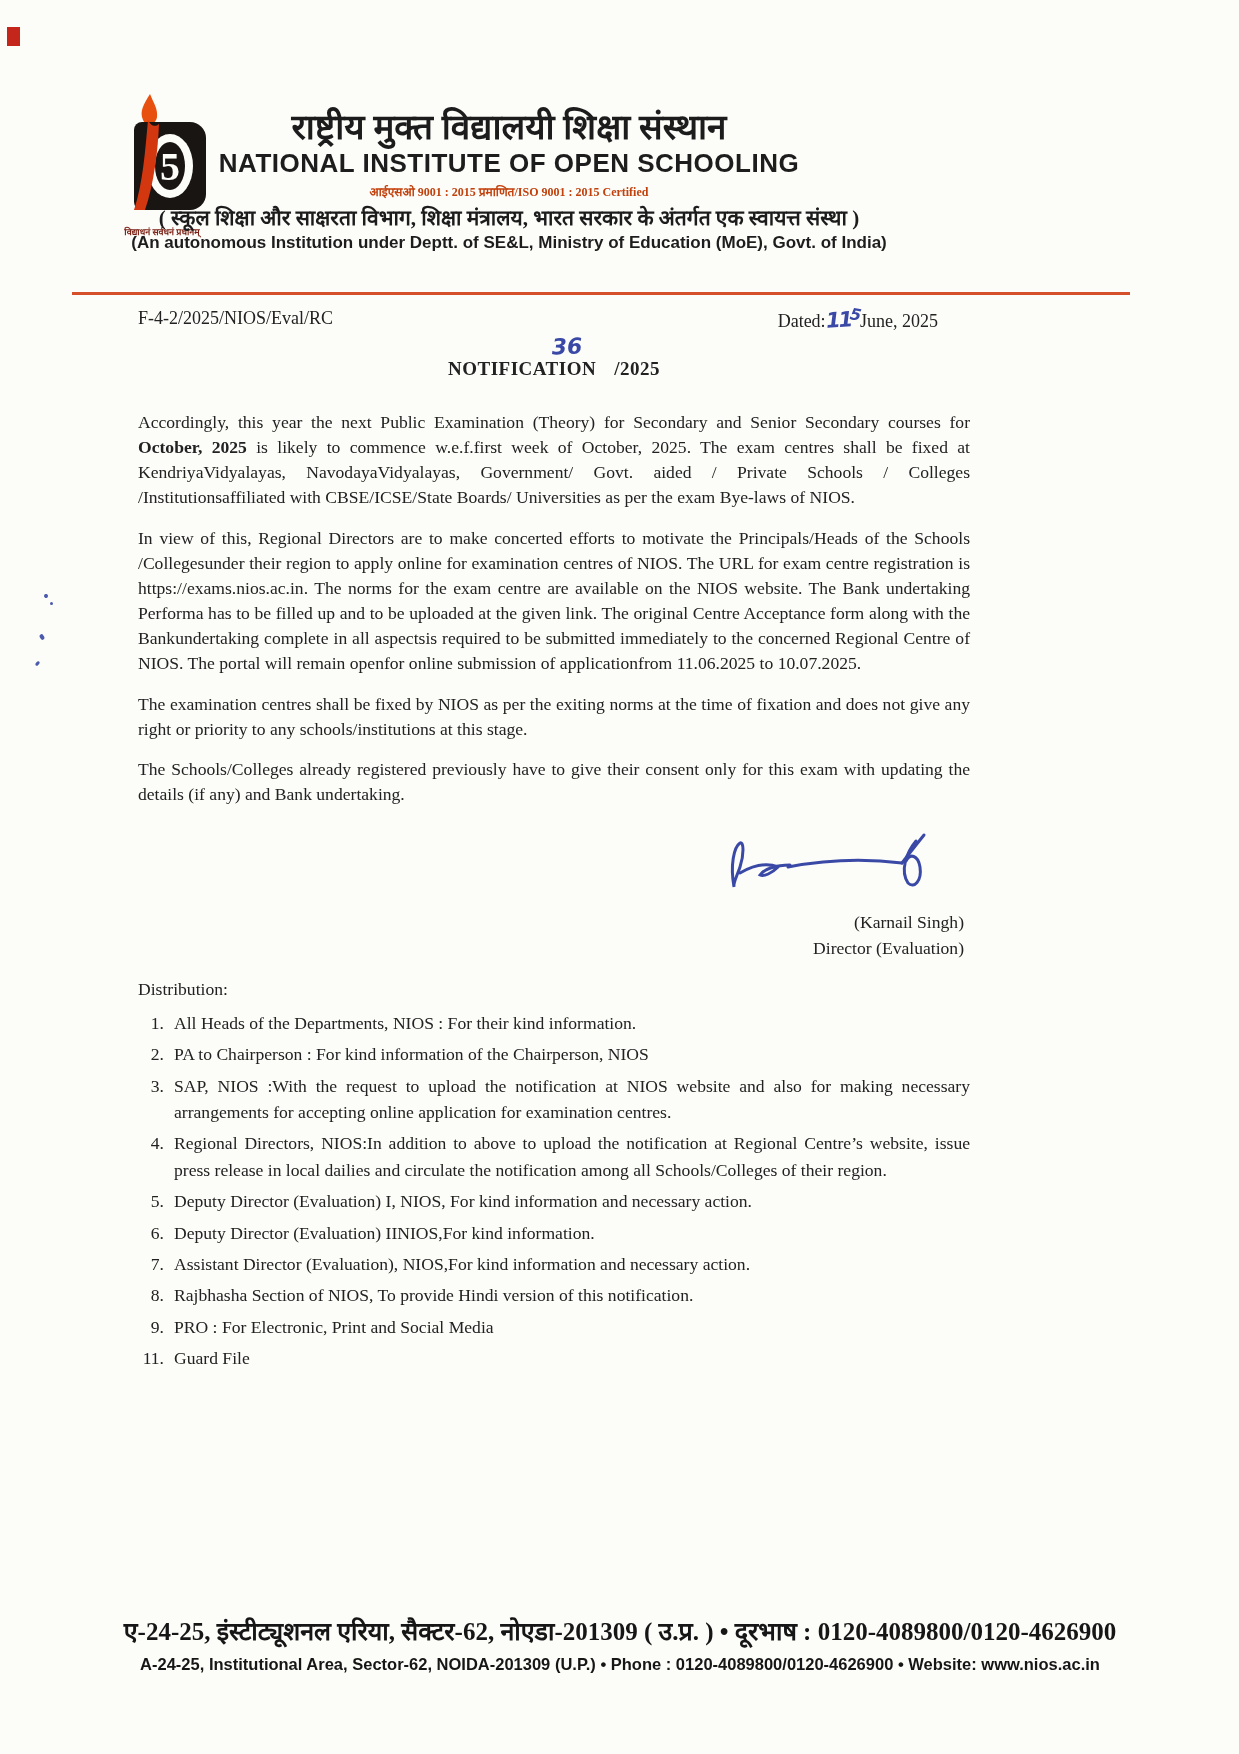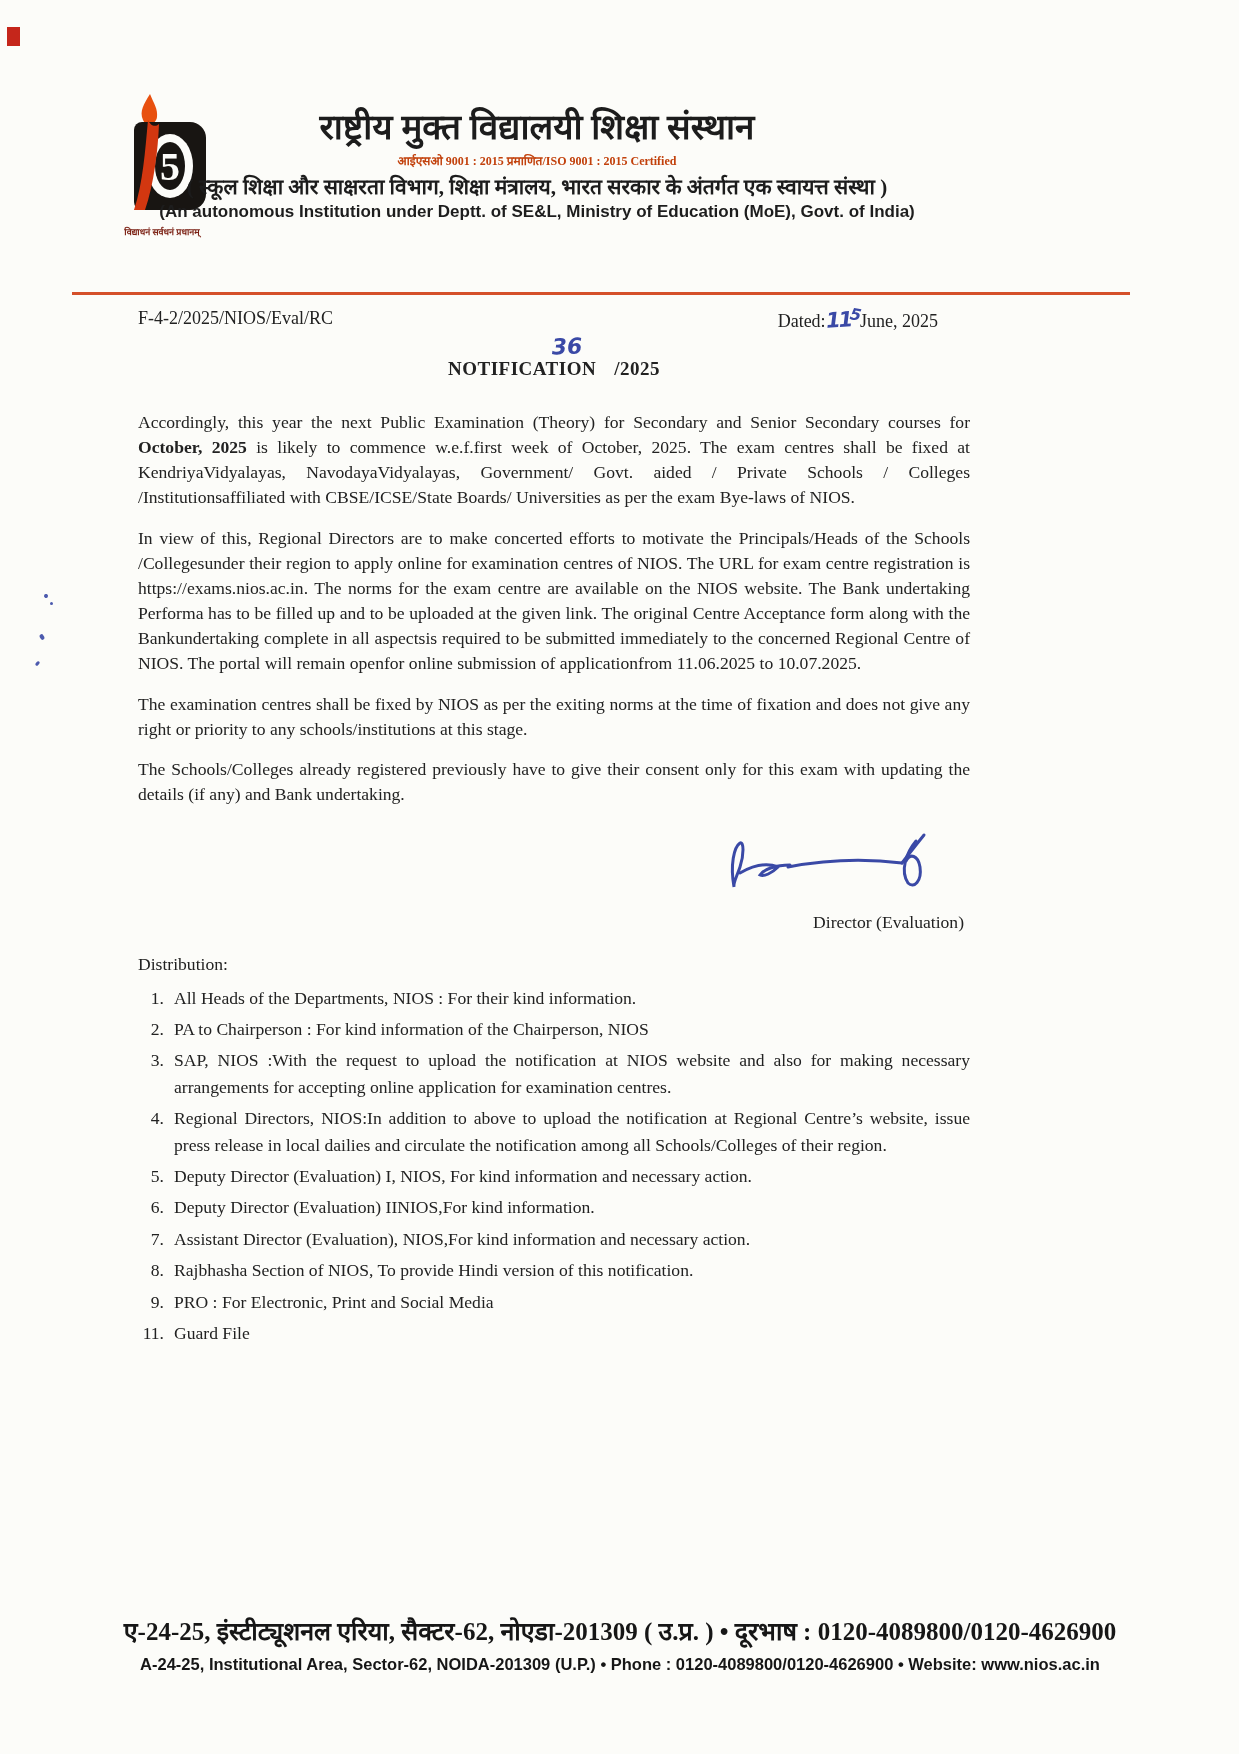--- a/index.html
+++ b/index.html
@@ -14,21 +14,21 @@
   .speck1 { left:44px; top:594px; width:4px; height:4px; transform:rotate(20deg); }
   .speck2 { left:50px; top:602px; width:3px; height:3px; }
   .speck3 { left:40px; top:634px; width:4px; height:6px; transform:rotate(-30deg); }
   .speck4 { left:36px; top:661px; width:3px; height:5px; transform:rotate(40deg); }
 
   
   .logo { position:absolute; left:112px; top:92px; width:100px; height:150px; }
   .logo svg { display:block; }
   .logo-motto { position:absolute; left:0; bottom:4px; width:100%; text-align:center;
     font-size:9px; color:#7a1f12; font-weight:bold; white-space:nowrap; }
-  .header-text { position:absolute; left:92px; top:108px; width:890px; text-align:center; }
+  .header-text { position:absolute; left:64px; top:108px; width:890px; text-align:center; }
   .h-hindi   { font-size:35px; font-weight:bold; color:#1c1c1c; line-height:1.15; }
   .h-english { font-family:"Liberation Sans", sans-serif; font-size:26px; font-weight:bold;
                color:#1d1d1d; letter-spacing:0.5px; line-height:1.2; }
   .h-iso     { font-size:12px; font-weight:bold; color:#c2410c; margin-top:4px; }
   .h-sub-hi  { font-size:21px; font-weight:bold; color:#1c1c1c; margin-top:3px; }
   .h-sub-en  { font-family:"Liberation Sans", sans-serif; font-size:17px; font-weight:bold;
                color:#1d1d1d; margin-top:2px; }
   .header-rule { position:absolute; left:72px; top:292px; width:1058px; height:3px;
                background:#d5502a; }
 
@@ -89,20 +89,21 @@
       <ellipse cx="58" cy="74" rx="23" ry="32" fill="#fcfcf9"></ellipse>
       <ellipse cx="58" cy="74" rx="15" ry="24" fill="#181512"></ellipse>
       <text x="58" y="88" font-size="40" font-weight="bold" fill="#fcfcf9" text-anchor="middle" font-family="Liberation Serif, serif">5</text>
       <path d="M36,28 C33,60 31,90 22,118 L33,118 C42,92 46,58 47,32 C43,36 38,33 36,28 Z" fill="#d23710"></path>
     </svg>
     <div class="logo-motto">विद्याधनं सर्वधनं प्रधानम्</div>
   </div>
 
   <div class="header-text">
     <div class="h-hindi">राष्ट्रीय मुक्त विद्यालयी शिक्षा संस्थान</div>
+    <div class="h-english">NATIONAL INSTITUTE OF OPEN SCHOOLING</div>
     <div class="h-iso">आईएसओ 9001 : 2015 प्रमाणित/ISO 9001 : 2015 Certified</div>
     <div class="h-sub-hi">( स्कूल शिक्षा और साक्षरता विभाग, शिक्षा मंत्रालय, भारत सरकार के अंतर्गत एक स्वायत्त संस्था )</div>
     <div class="h-sub-en">(An autonomous Institution under Deptt. of SE&amp;L, Ministry of Education (MoE), Govt. of India)</div>
   </div>
   <div class="header-rule"></div>
 
   <div class="ref-row">
     <span>F-4-2/2025/NIOS/Eval/RC</span>
     <span>
       <span>Dated:</span><span class="hand date-hand">11</span><span class="hand date-flourish">5</span><span>June, 2025</span>
@@ -125,20 +126,21 @@
     <div class="sig-block">
       <svg class="sig-svg" width="230" height="78" viewBox="0 0 230 78">
         <g fill="none" stroke="#3a49a6" stroke-width="3" stroke-linecap="round">
           <path d="M14,62 C10,40 14,22 20,18 C24,16 24,30 20,42 C17,51 13,58 14,62 Z"></path>
           <path d="M20,48 C34,40 48,38 58,42 C52,48 44,52 40,50 C44,44 56,40 70,40"></path>
           <path d="M68,42 C110,34 150,34 182,38"></path>
           <path d="M196,16 C186,28 180,46 188,58 C194,64 202,56 200,42 C198,30 190,28 186,36"></path>
           <path d="M182,38 C188,30 196,20 204,10"></path>
         </g>
       </svg>
+      <div class="sig-name">(Karnail Singh)</div>
       <div class="sig-title">Director (Evaluation)</div>
     </div>
 
     <div class="dist-label">Distribution:</div>
     <div class="dist-list">
       <div class="dist-item">
         <span class="dist-num">1.</span>
         <span class="dist-text">All Heads of the Departments, NIOS : For their kind information.</span>
       </div>
       <div class="dist-item">

